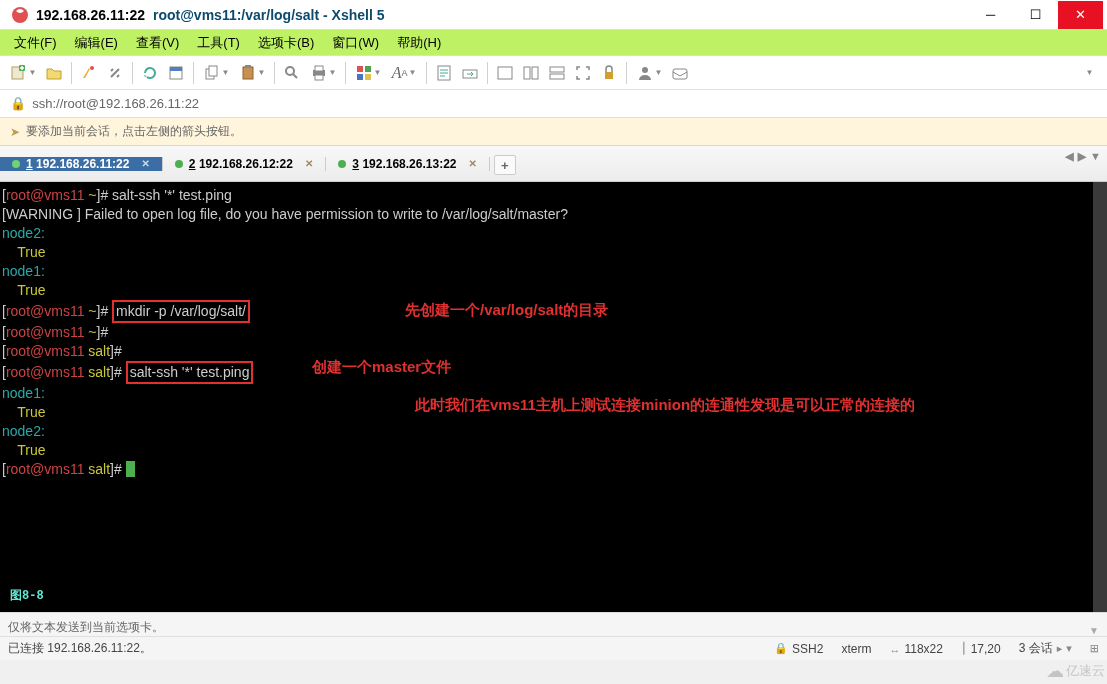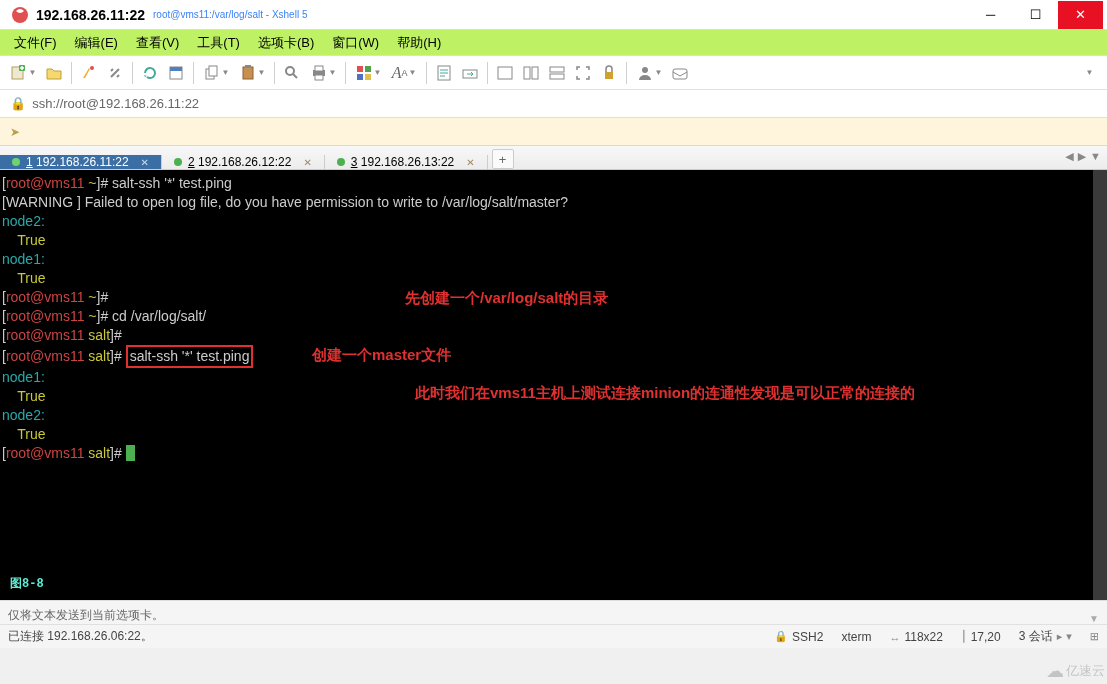--- a/index.html
+++ b/index.html
@@ -1,37 +1,37 @@
 <!DOCTYPE html>
 <html><head>
 <meta charset="utf-8">
 <style>
 * { margin: 0; padding: 0; box-sizing: border-box; font-family: "Microsoft YaHei", "Segoe UI", sans-serif; }
 body { width: 1107px; height: 684px; background: #f0f0f0; position: relative; overflow: hidden; }
 .titlebar { height: 30px; background: #fff; display: flex; align-items: center; padding: 0 4px; border-bottom: 1px solid #ddd; }
 .app-icon { width: 20px; height: 20px; margin: 0 6px; }
 .app-icon svg { width: 100%; height: 100%; }
 .title-ip { font-weight: bold; font-size: 14px; margin-right: 8px; color: #000; }
-.title-path { font-size: 10px; color: #3b82f6; }
+.title-path { font-size: 14px; color: #0c4a6e; font-weight: bold; }
 .win-controls { margin-left: auto; display: flex; }
 .win-btn { width: 45px; height: 28px; display: flex; align-items: center; justify-content: center; font-size: 13px; }
 .win-btn.close { background: #e81123; color: #fff; }
 .menubar { height: 26px; background: #bef264; display: flex; align-items: center; padding: 0 6px; gap: 2px; font-size: 13px; border-bottom: 1px solid #ddd; }
 .menu-item { padding: 2px 8px; }
 .toolbar { height: 34px; background: #fff; display: flex; align-items: center; padding: 0 6px; gap: 2px; border-bottom: 1px solid #e0e0e0; }
 .tb-btn { width: 24px; height: 24px; display: flex; align-items: center; justify-content: center; color: #666; font-size: 15px; position: relative; }
 .tb-btn.with-arrow { width: 34px; }
 .tb-btn .arrow { font-size: 8px; margin-left: 1px; color: #888; }
 .tb-sep { width: 1px; height: 22px; background: #d0d0d0; margin: 0 3px; }
 .tb-btn svg { width: 18px; height: 18px; }
 .addr-bar { height: 28px; background: #fff; display: flex; align-items: center; padding: 0 10px; font-size: 13px; color: #666; border-bottom: 1px solid #e0e0e0; gap: 6px; }
 .addr-icon { color: #999; font-size: 13px; }
 .hint-bar { height: 28px; background: #fff4dc; display: flex; align-items: center; padding: 0 10px; font-size: 12px; color: #666; border-bottom: 1px solid #e8d9a8; gap: 6px; }
 .hint-icon { color: #b8a050; }
-.tabs { height: 24px; background: linear-gradient(#f8f8f8,#ececec); display: flex; align-items: flex-end; border-bottom: 1px solid #ccc; position: relative; }
+.tabs { height: 36px; background: linear-gradient(#f8f8f8,#ececec); display: flex; align-items: center; border-bottom: 1px solid #ccc; position: relative; font-weight: bold; }
 .tab { display: flex; align-items: center; padding: 0 12px; font-size: 12px; border-right: 1px solid #ccc; gap: 6px; position: relative; }
 .tab.active { background: #3a6ea5; color: #fff; }
 .tab .dot { width: 8px; height: 8px; border-radius: 50%; background: #4caf50; }
 .tab.active .dot { background: #6ed46e; }
 .tab .num { text-decoration: underline; }
 .tab .close-x { font-size: 10px; color: #a08866; margin-left: 6px; }
 .tab.active .close-x { color: #c8dcf0; }
 .tab-add { width: 22px; height: 20px; margin: 3px 0 0 4px; border: 1px solid #ccc; background: #fafafa; display: flex; align-items: center; justify-content: center; font-size: 13px; color: #666; border-radius: 2px; }
 .tabs-right { position: absolute; right: 6px; top: 4px; display: flex; gap: 4px; color: #888; font-size: 11px; }
 .terminal { height: 430px; background: #000; font-family: "Consolas","Courier New",monospace; font-size: 14px; line-height: 19px; padding: 4px 2px; color: #ccc; position: relative; overflow: hidden; }
@@ -230,20 +230,21 @@
     </div>
 </div>
 
 <div class="addr-bar">
   <span class="addr-icon">🔒</span>
   <span>ssh://root@192.168.26.11:22</span>
 </div>
 
 <div class="hint-bar">
   <span class="hint-icon">➤</span>
+  <span>要添加当前会话，点击左侧的箭头按钮。</span>
 </div>
 
 <div class="tabs">
   <div class="tab active">
     <span class="dot"></span>
     <span><span class="num">1</span> <span>192.168.26.11:22</span></span>
     <span class="close-x">✕</span>
   </div>
   <div class="tab">
     <span class="dot"></span>
@@ -263,22 +264,22 @@
   </div>
 </div>
 
 <div class="terminal">
 <div class="term-row"><span class="c-white">[</span><span class="c-red">root@vms11</span><span class="c-white"> </span><span class="c-yellow">~</span><span class="c-white">]# </span><span class="c-white">salt-ssh '*' test.ping</span></div>
 <div class="term-row c-white">[WARNING ] Failed to open log file, do you have permission to write to /var/log/salt/master?</div>
 <div class="term-row"><span class="c-cyan">node2</span><span class="c-cyan">:</span></div>
 <div class="term-row"><span class="c-white">    </span><span class="c-yellow">True</span></div>
 <div class="term-row"><span class="c-cyan">node1</span><span class="c-cyan">:</span></div>
 <div class="term-row"><span class="c-white">    </span><span class="c-yellow">True</span></div>
+<div class="term-row"><span class="c-white">[</span><span class="c-red">root@vms11</span><span class="c-white"> </span><span class="c-yellow">~</span><span class="c-white">]# </span><span class="redbox"><span class="c-white">mkdir -p /var/log/salt/</span></span></div>
 <div class="term-row"><span class="c-white">[</span><span class="c-red">root@vms11</span><span class="c-white"> </span><span class="c-yellow">~</span><span class="c-white">]#</span></div>
-<div class="term-row"><span class="c-white">[</span><span class="c-red">root@vms11</span><span class="c-white"> </span><span class="c-yellow">~</span><span class="c-white">]# </span><span class="c-white">cd /var/log/salt/</span></div>
 <div class="term-row"><span class="c-white">[</span><span class="c-red">root@vms11</span><span class="c-white"> </span><span class="c-yellow">salt</span><span class="c-white">]#</span></div>
 <div class="term-row"><span class="c-white">[</span><span class="c-red">root@vms11</span><span class="c-white"> </span><span class="c-yellow">salt</span><span class="c-white">]# </span><span class="redbox"><span class="c-white">salt-ssh '*' test.ping</span></span></div>
 <div class="term-row"><span class="c-cyan">node1</span><span class="c-cyan">:</span></div>
 <div class="term-row"><span class="c-white">    </span><span class="c-yellow">True</span></div>
 <div class="term-row"><span class="c-cyan">node2</span><span class="c-cyan">:</span></div>
 <div class="term-row"><span class="c-white">    </span><span class="c-yellow">True</span></div>
 <div class="term-row"><span class="c-white">[</span><span class="c-red">root@vms11</span><span class="c-white"> </span><span class="c-yellow">salt</span><span class="c-white">]# </span><span class="cursor"></span></div>
 
 <div class="ann" style="top:118px;left:405px">先创建一个/var/log/salt的目录</div>
 <div class="ann" style="top:175px;left:312px">创建一个master文件</div>
@@ -289,21 +290,21 @@
       <div class="scroll-thumb"></div>
     </div>
 </div>
 
 <div class="footer1">
   <span>仅将文本发送到当前选项卡。</span>
   <span class="drop">▼</span>
 </div>
 
 <div class="footer2">
-  <span>已连接 192.168.26.06:22。</span>
+  <span>已连接 192.168.26.11:22。</span>
   <span class="spacer"></span>
   <span class="seg">
       <span class="seg-icon">🔒</span>
       <span>SSH2</span>
     </span>
   <span class="seg">xterm</span>
   <span class="seg">
       <span class="seg-icon">↔</span>
       <span>118x22</span>
     </span>

